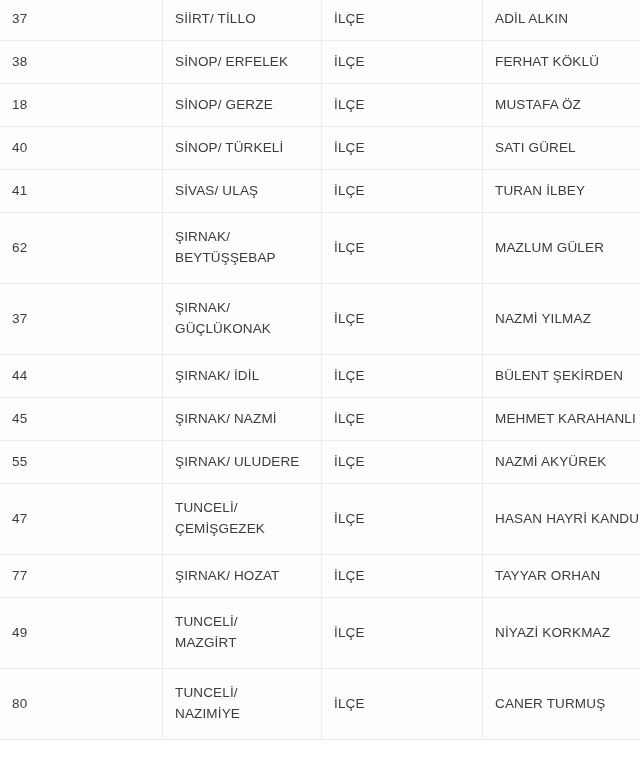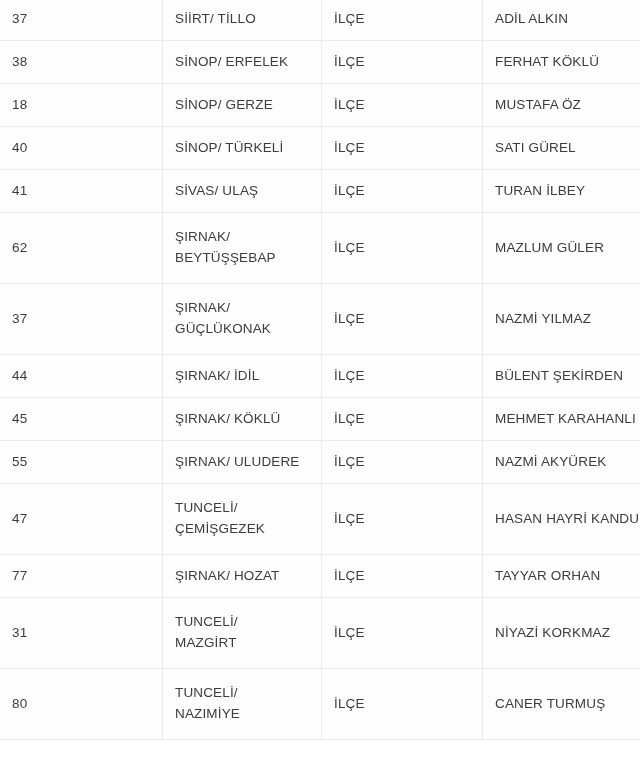--- a/index.html
+++ b/index.html
@@ -120,21 +120,21 @@
           <td class="col-name">NAZMİ YILMAZ</td>
         </tr>
         <tr class="single-line">
           <td class="col-no">44</td>
           <td class="col-place">ŞIRNAK/ İDİL</td>
           <td class="col-type">İLÇE</td>
           <td class="col-name">BÜLENT ŞEKİRDEN</td>
         </tr>
         <tr class="single-line">
           <td class="col-no">45</td>
-          <td class="col-place">ŞIRNAK/ KÖKLÜ</td>
+          <td class="col-place">ŞIRNAK/ NAZMİ</td>
           <td class="col-type">İLÇE</td>
           <td class="col-name">MEHMET KARAHANLI</td>
         </tr>
         <tr class="single-line">
           <td class="col-no">55</td>
           <td class="col-place">ŞIRNAK/ ULUDERE</td>
           <td class="col-type">İLÇE</td>
           <td class="col-name">NAZMİ AKYÜREK</td>
         </tr>
         <tr class="multi-line">
@@ -144,21 +144,21 @@
           <td class="col-type">İLÇE</td>
           <td class="col-name">HASAN HAYRİ KANDU</td>
         </tr>
         <tr class="single-line">
           <td class="col-no">77</td>
           <td class="col-place">ŞIRNAK/ HOZAT</td>
           <td class="col-type">İLÇE</td>
           <td class="col-name">TAYYAR ORHAN</td>
         </tr>
         <tr class="multi-line">
-          <td class="col-no">31</td>
+          <td class="col-no">49</td>
           <td class="col-place">TUNCELİ/
 MAZGİRT</td>
           <td class="col-type">İLÇE</td>
           <td class="col-name">NİYAZİ KORKMAZ</td>
         </tr>
         <tr class="multi-line">
           <td class="col-no">80</td>
           <td class="col-place">TUNCELİ/
 NAZIMİYE</td>
           <td class="col-type">İLÇE</td>

